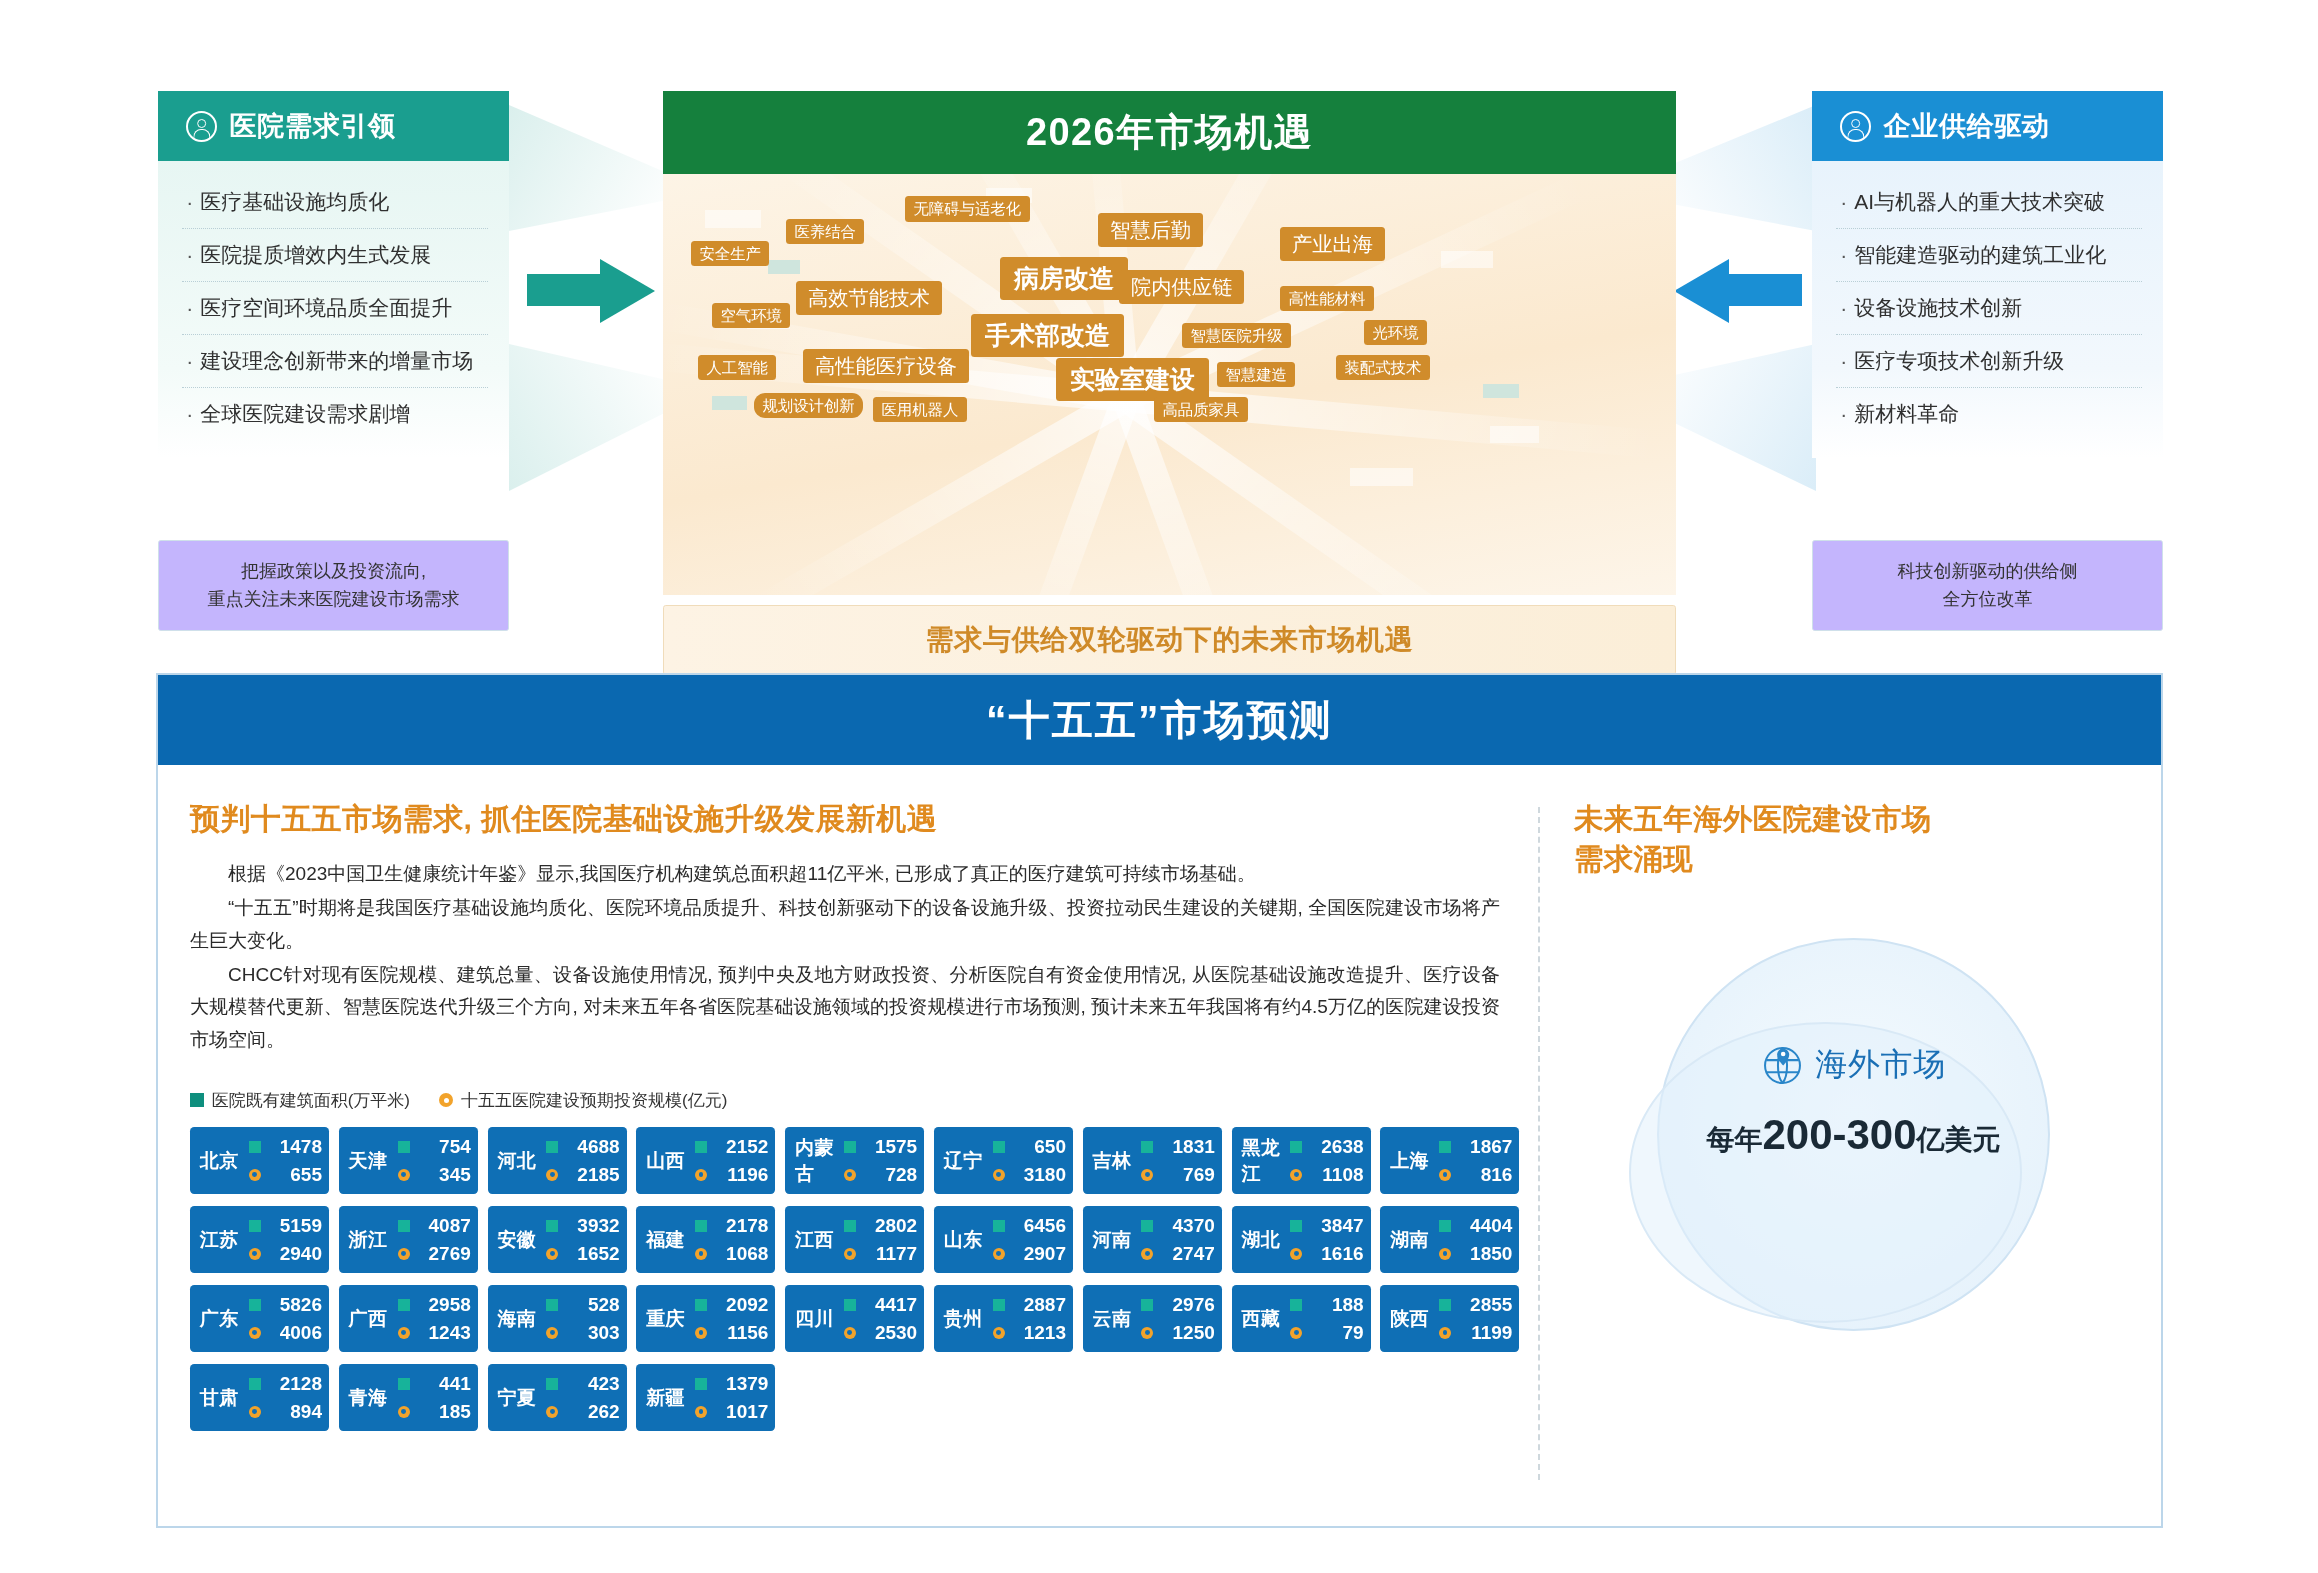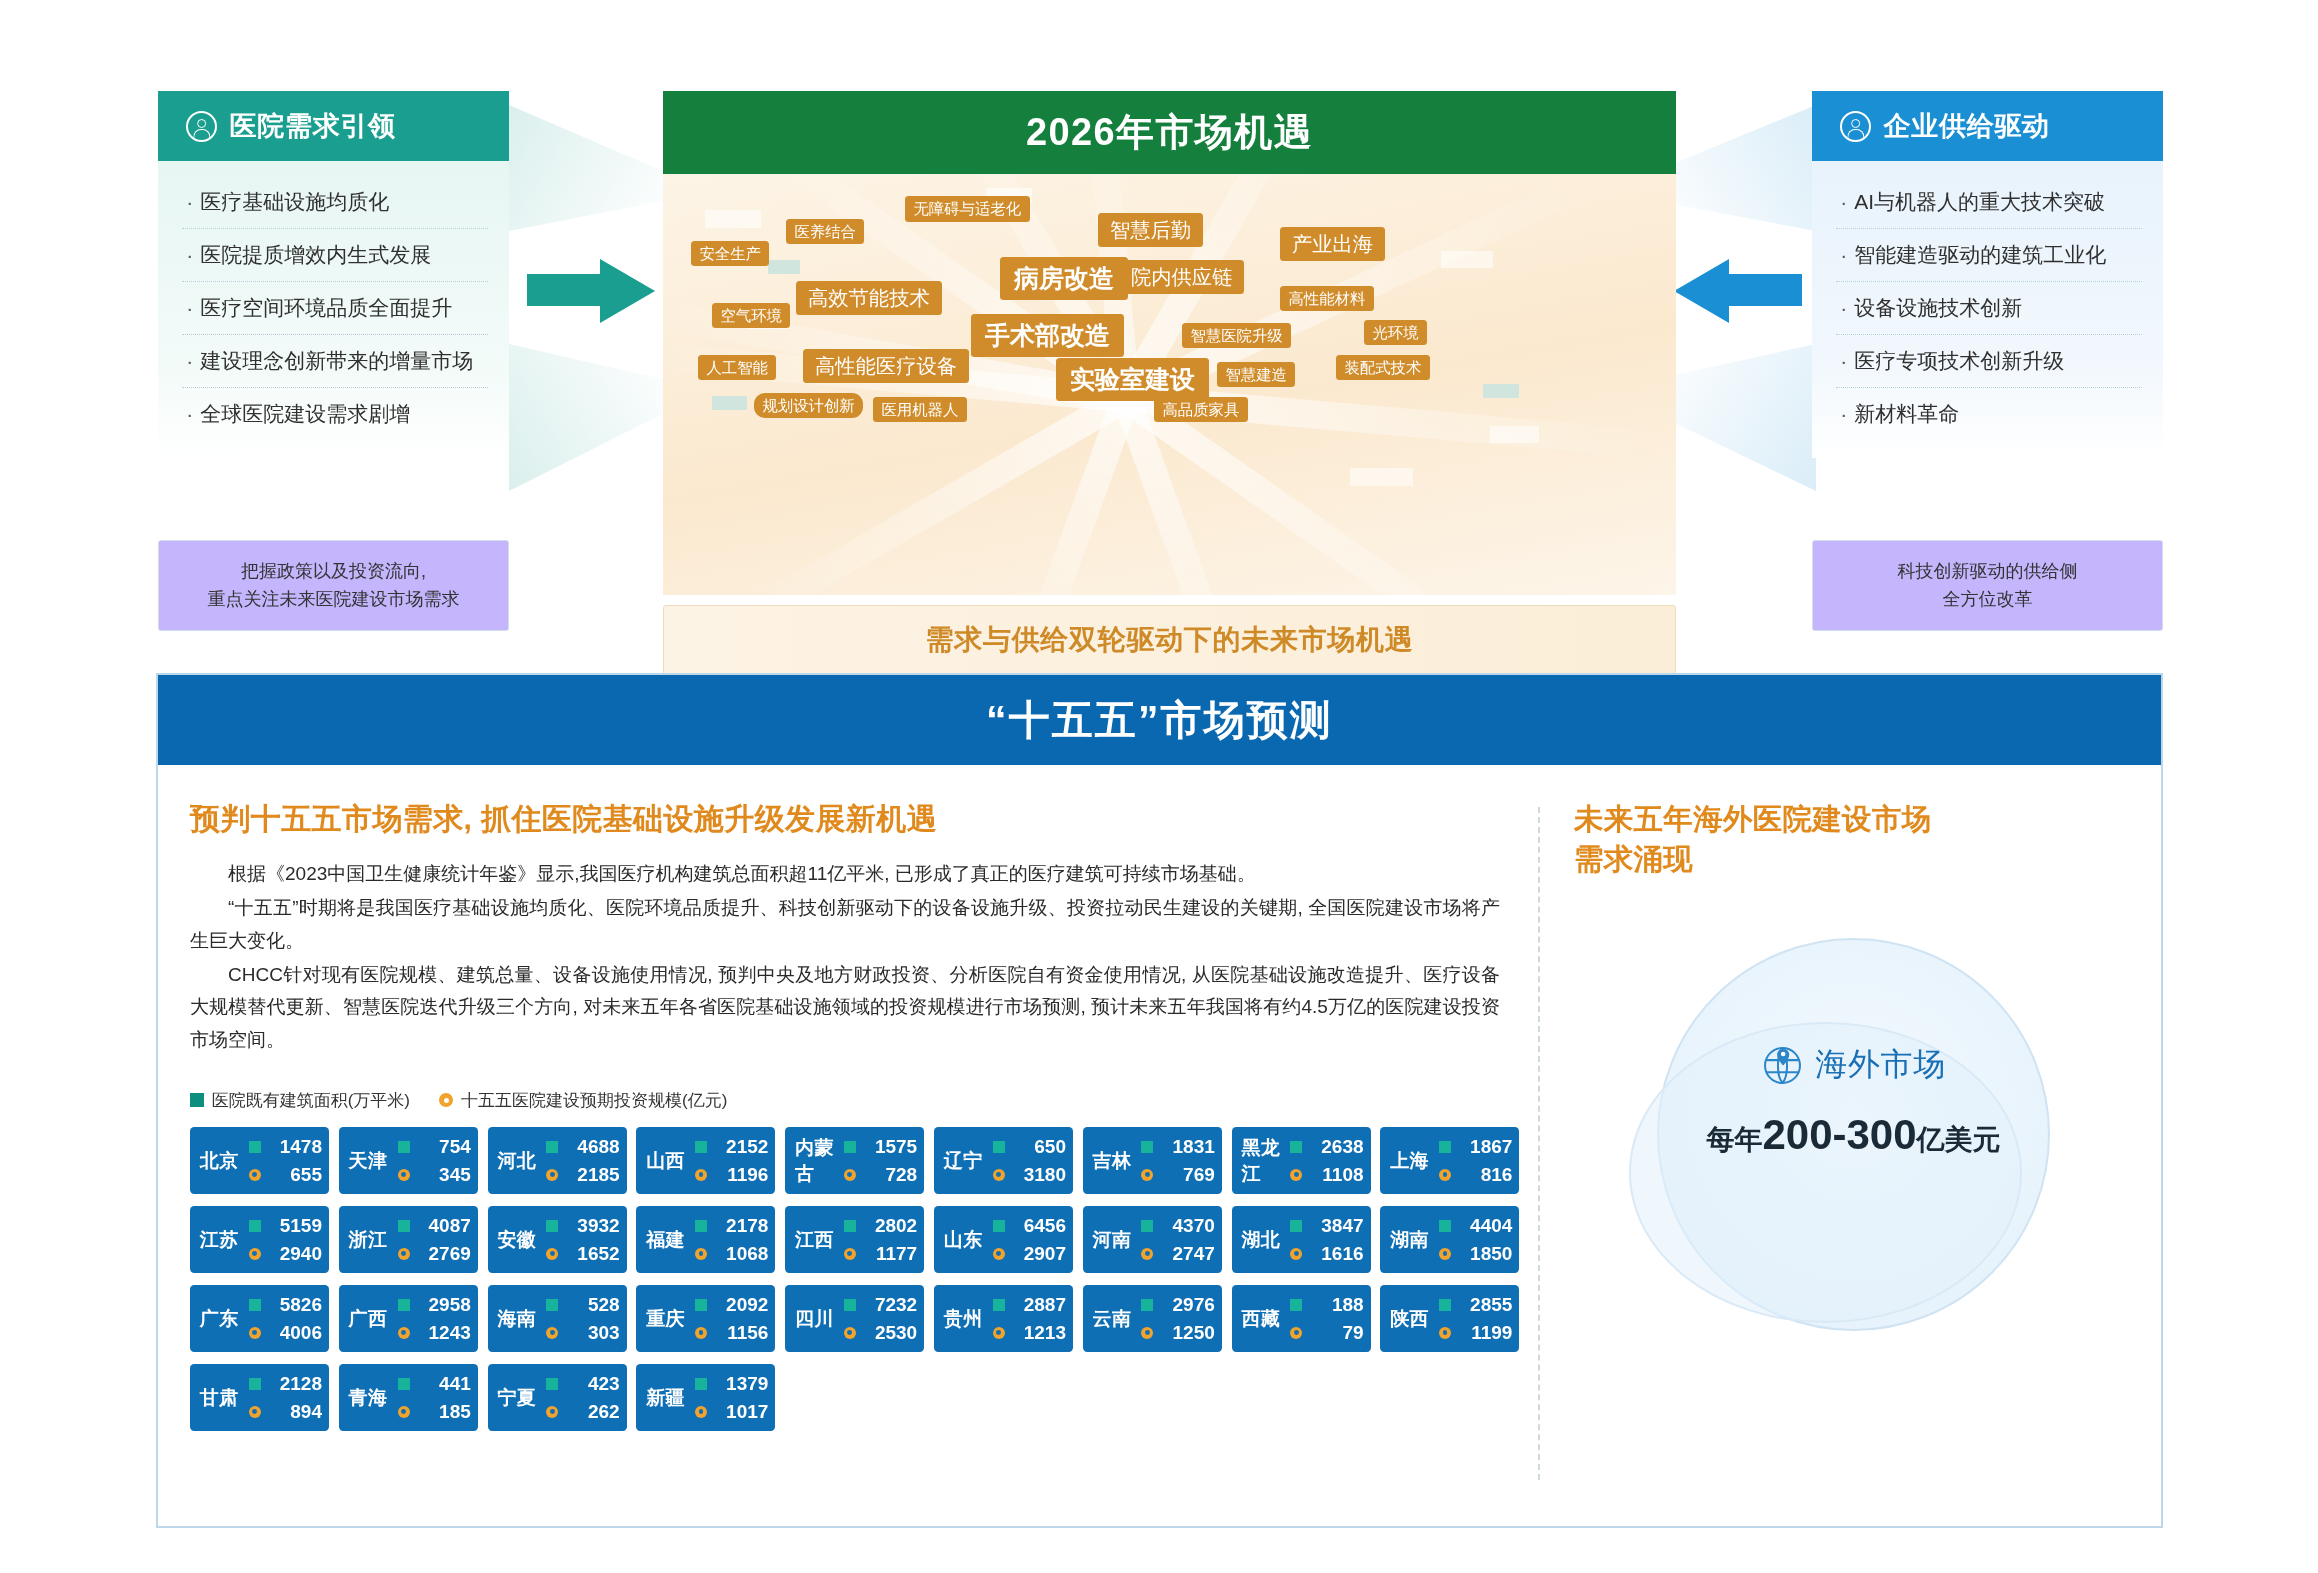--- a/index.html
+++ b/index.html
@@ -417,21 +417,21 @@
       <div class="mint-block" style="left:820px; top:210px; width:36px; height:14px;"></div>
 
       <div class="chip sm" style="left:28px;  top:67px;">安全生产</div>
       <div class="chip sm" style="left:123px; top:45px;">医养结合</div>
       <div class="chip sm" style="left:242px; top:22.4px;">无障碍与适老化</div>
       <div class="chip mid" style="left:435px; top:39px;">智慧后勤</div>
       <div class="chip mid" style="left:617px; top:53px;">产业出海</div>
       <div class="chip sm" style="left:49px;  top:129px;">空气环境</div>
       <div class="chip mid" style="left:133px; top:107px;">高效节能技术</div>
       <div class="chip big" style="left:337px; top:83px;">病房改造</div>
-      <div class="chip mid" style="left:456px; top:86px;">院内供应链</div>
+      <div class="chip mid" style="left:456px; top:96px;">院内供应链</div>
       <div class="chip sm" style="left:617px; top:112px;">高性能材料</div>
       <div class="chip sm" style="left:701px;top:146px;">光环境</div>
       <div class="chip big" style="left:308px; top:140px;">手术部改造</div>
       <div class="chip sm" style="left:519px; top:149px;">智慧医院升级</div>
       <div class="chip sm" style="left:35px;  top:181px;">人工智能</div>
       <div class="chip mid" style="left:140px; top:175px;">高性能医疗设备</div>
       <div class="chip big" style="left:393px; top:184px;">实验室建设</div>
       <div class="chip sm" style="left:554px; top:188px;">智慧建造</div>
       <div class="chip sm" style="left:673px; top:181px;">装配式技术</div>
       <div class="chip sm" style="left:91px; top:219px;border-radius:11px;">规划设计创新</div>
@@ -768,21 +768,21 @@
                 <span class="mk mk-ci"></span>
                 <span class="num">1156</span>
               </div>
             </div>
           </div>
           <div class="cell">
             <div class="prov">四川</div>
             <div class="vals">
               <div class="vrow">
                 <span class="mk mk-sq"></span>
-                <span class="num">7232</span>
+                <span class="num">4417</span>
               </div>
               <div class="vrow">
                 <span class="mk mk-ci"></span>
                 <span class="num">2530</span>
               </div>
             </div>
           </div>
           <div class="cell">
             <div class="prov">贵州</div>
             <div class="vals">

